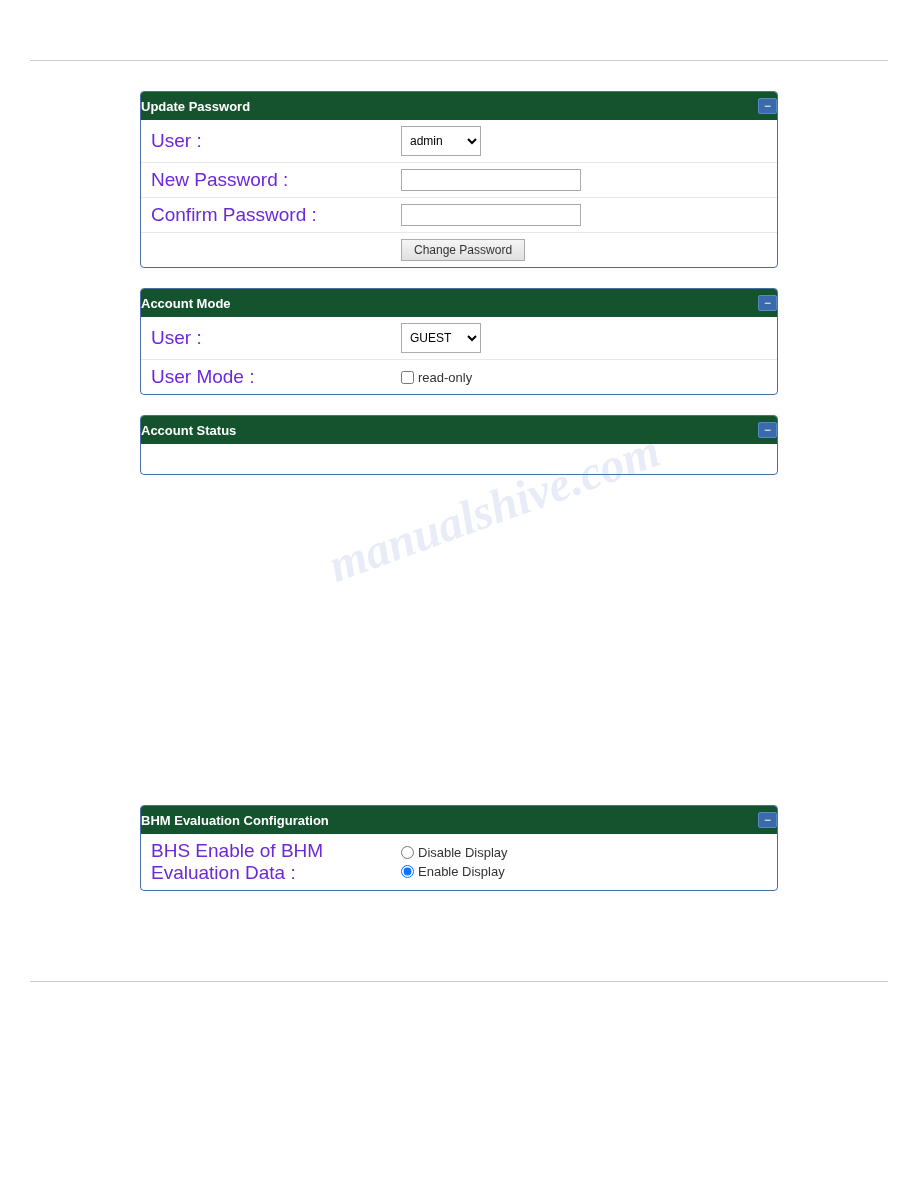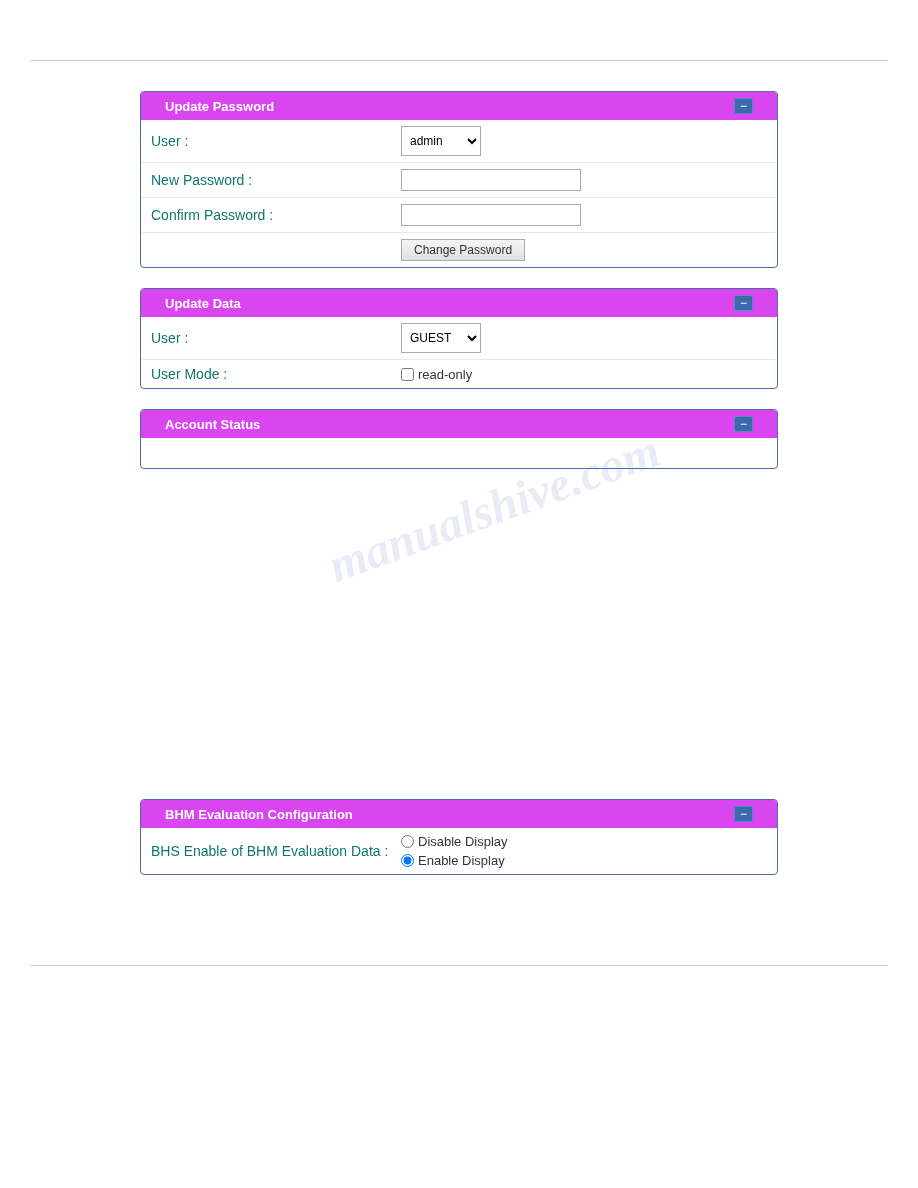--- a/index.html
+++ b/index.html
@@ -37,23 +37,23 @@
     }
 
     .panel {
       border: 1px solid #4a6fa5;
       border-radius: 4px;
       margin-bottom: 20px;
       background: #ffffff;
     }
 
     .panel-header {
-      background: #d946ef;
+      background: #14532d;
       color: #ffffff;
-      padding: 6px 24px;
+      padding: 6px 0;
       font-size: 13px;
       font-weight: bold;
       display: flex;
       justify-content: space-between;
       align-items: center;
       border-radius: 3px 3px 0 0;
     }
 
     .panel-collapse-btn {
       color: #ffffff;
@@ -76,22 +76,22 @@
       padding: 6px 10px;
       border-bottom: 1px solid #e8e8e8;
     }
 
     .form-row:last-child {
       border-bottom: none;
     }
 
     .form-label {
       width: 250px;
-      color: #0f766e;
-      font-size: 14px;
+      color: #6d28d9;
+      font-size: 19px;
       flex-shrink: 0;
     }
 
     .form-control-area {
       display: flex;
       align-items: center;
       gap: 6px;
     }
 
     .form-input {
@@ -215,21 +215,21 @@
       <div class="form-row form-row-btn">
         <div class="form-row-btn-offset">
           <button class="btn">Change Password</button>
         </div>
       </div>
     </div>
   </div>
 
   <div class="panel">
     <div class="panel-header">
-      <span>Update Data</span>
+      <span>Account Mode</span>
       <button class="panel-collapse-btn">−</button>
     </div>
     <div class="panel-body">
 
       <div class="form-row">
         <span class="form-label">User :</span>
         <div class="form-control-area">
           <select class="form-select">
             <option>GUEST</option>
             <option>ADMIN</option>

